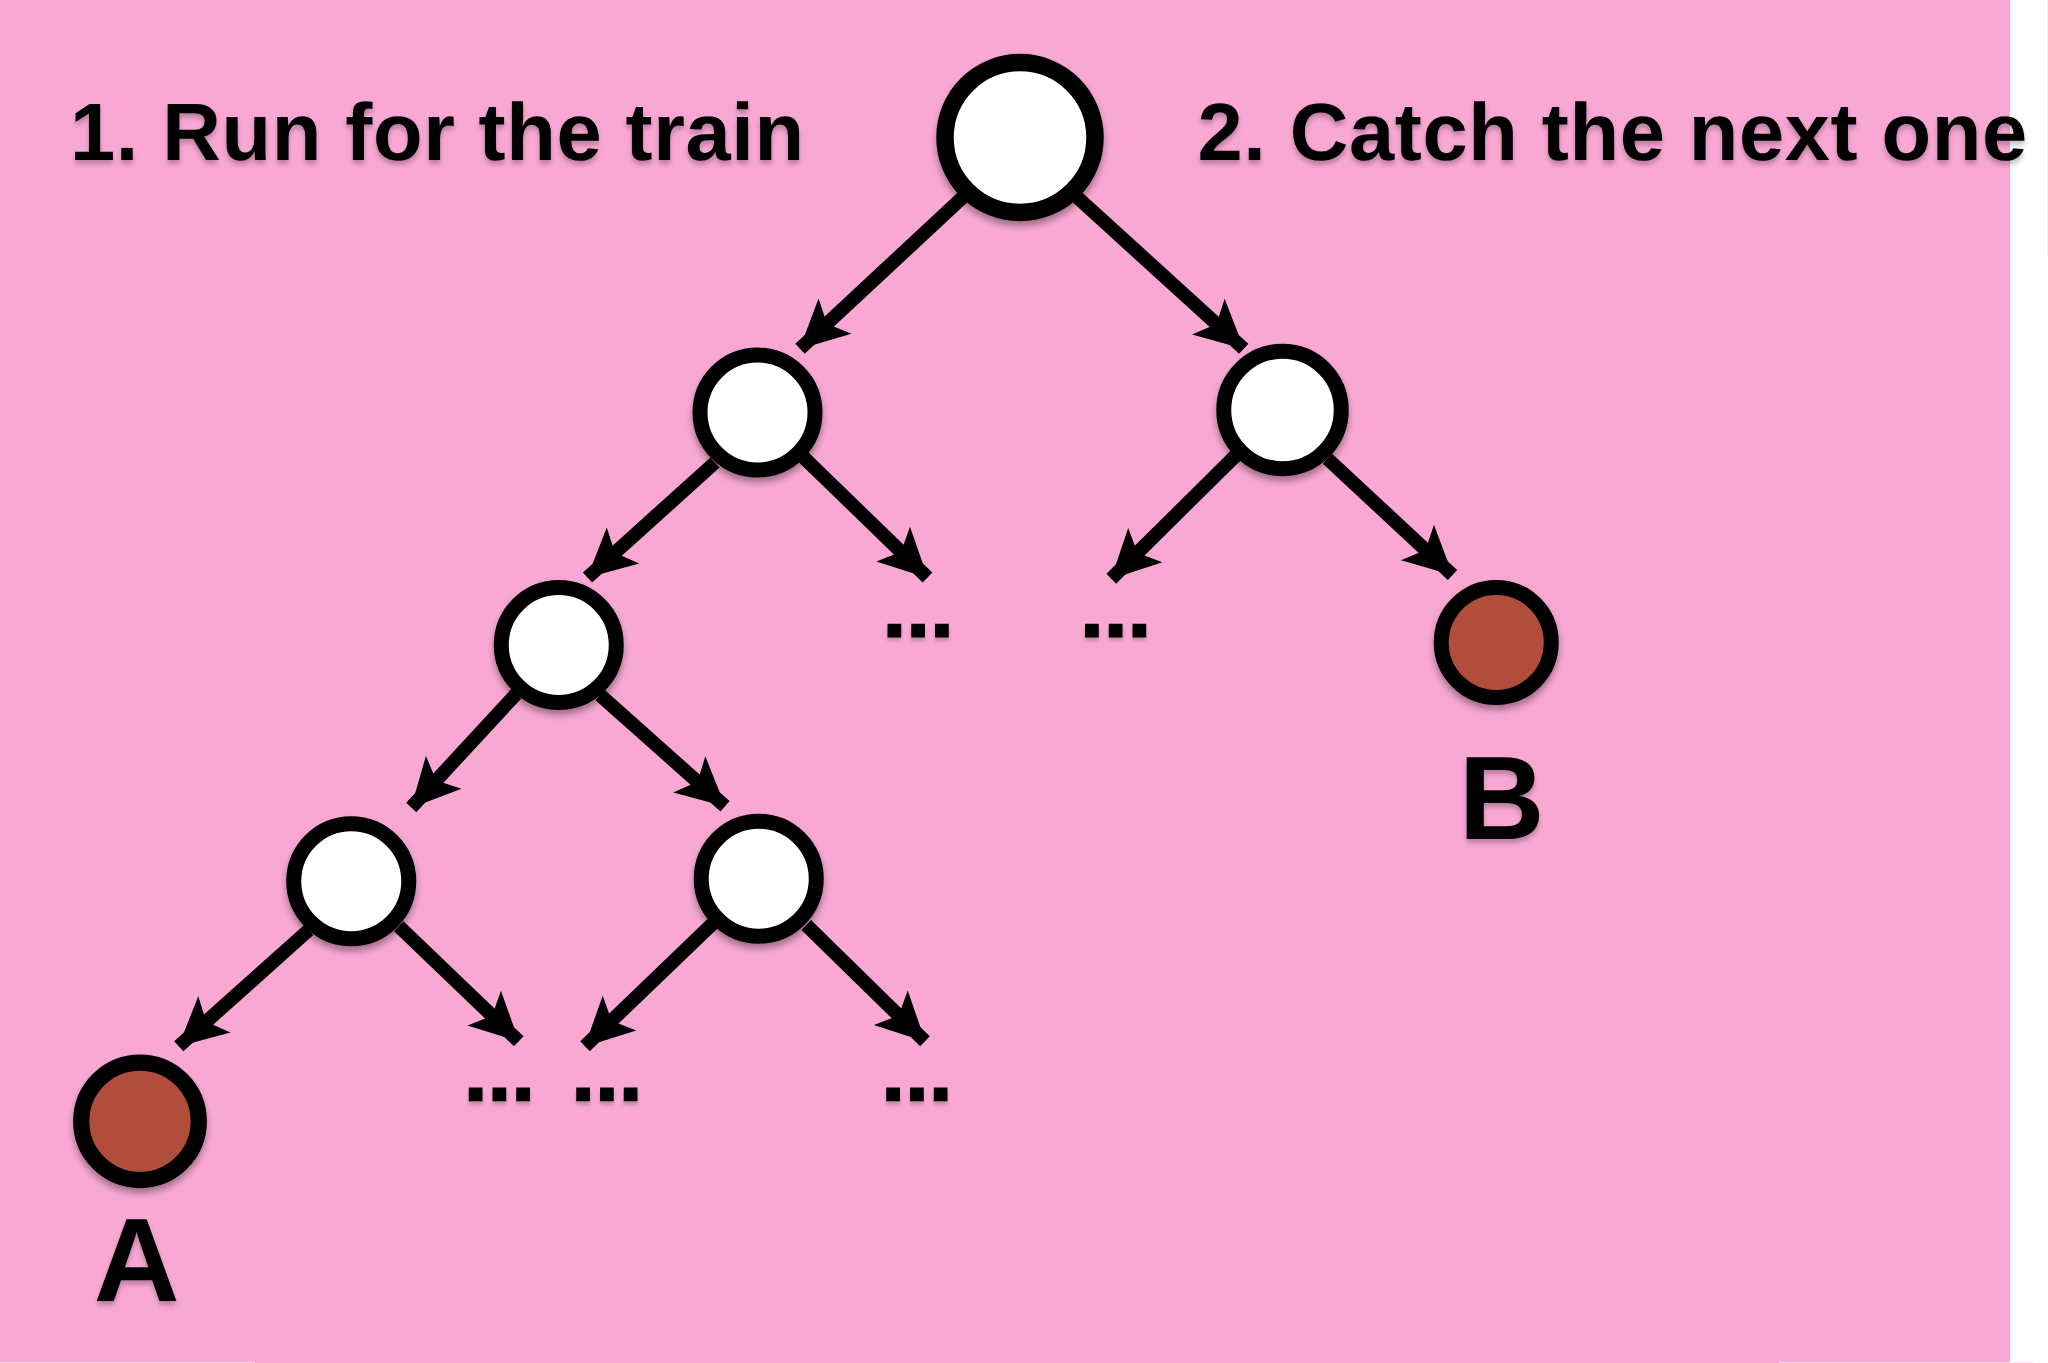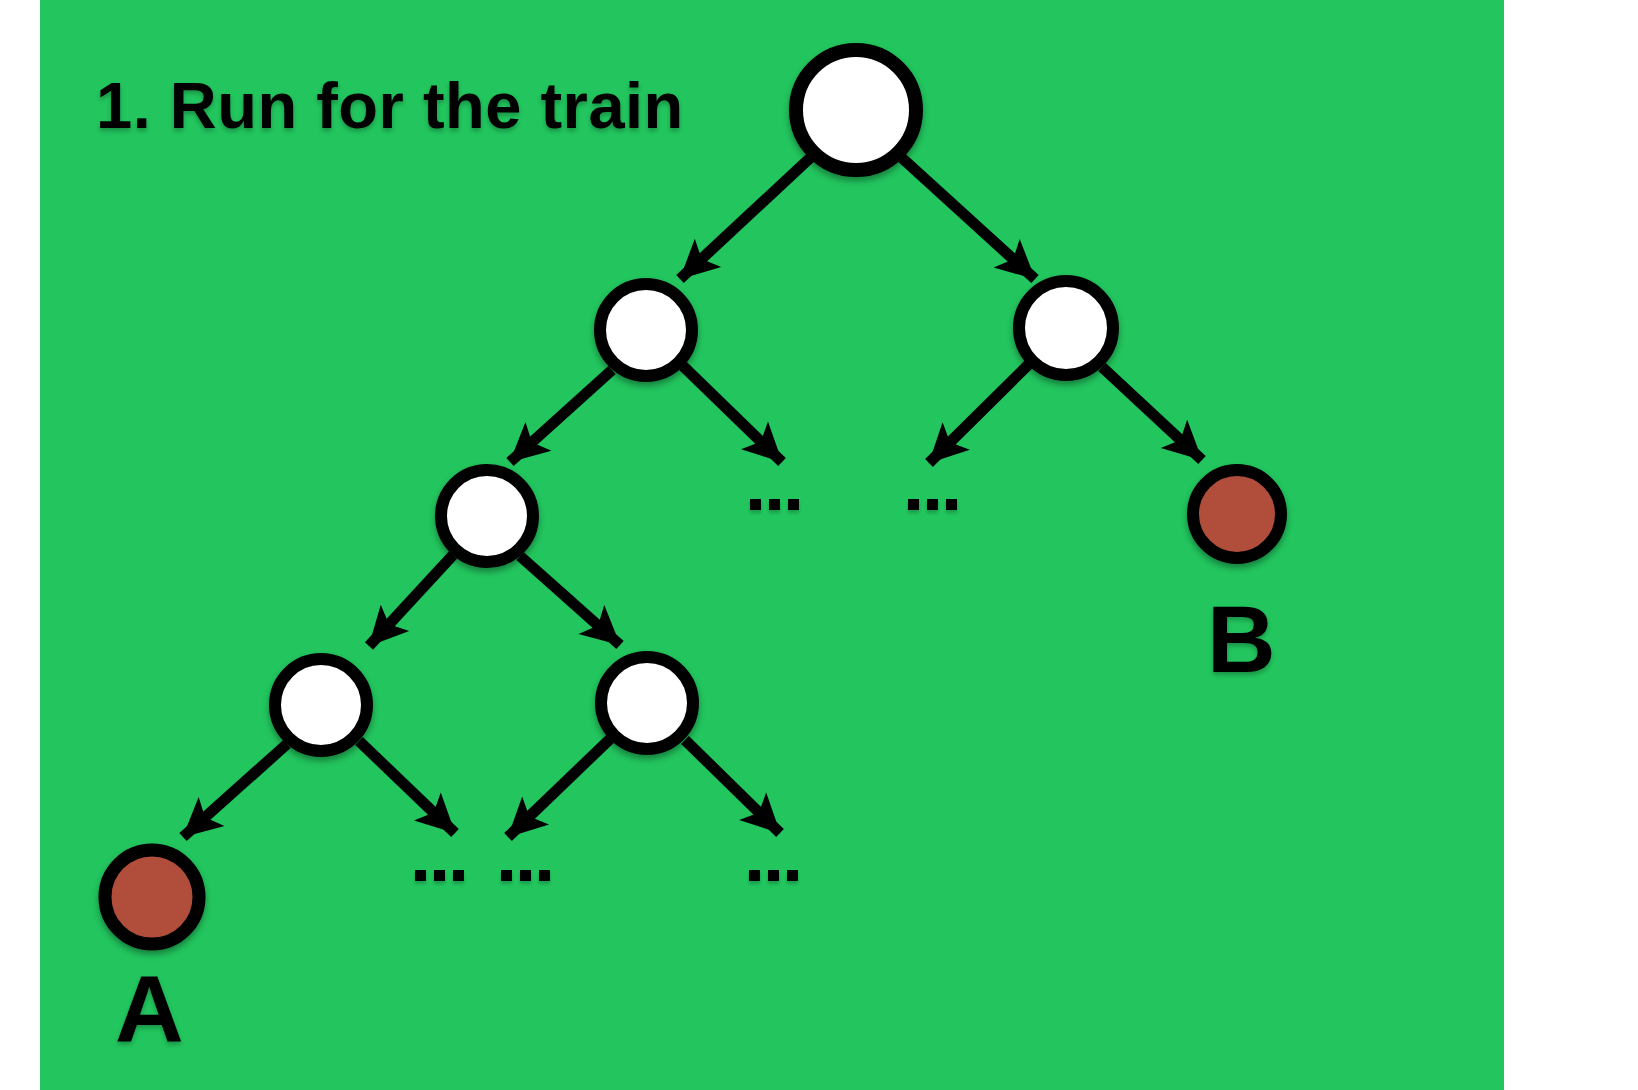--- a/index.html
+++ b/index.html
@@ -4,23 +4,22 @@
 <style>
   html, body {
     margin: 0; padding: 0;
     background: #ffffff;
     width: 1638px; height: 1090px;
     overflow: hidden;
     font-family: "Liberation Sans", sans-serif;
   }
   .stage {
     position: relative;
-    width: 1464px; height: 1090px;
-    background: #22c55e;
-    margin-left: 40px;
+    width: 1608px; height: 1090px;
+    background: #f9a8d4;
   }
   .stage svg {
     position: absolute; left: 0; top: 0;
     width: 1638px; height: 1090px;
     display: block;
   }
   .caption {
     position: absolute;
     font-weight: bold;
     font-size: 65px;
@@ -91,20 +90,21 @@
         <circle cx="447" cy="516" r="46" stroke="#000000" stroke-width="12" fill="#ffffff"></circle>
         <circle cx="281" cy="705" r="46" stroke="#000000" stroke-width="12" fill="#ffffff"></circle>
         <circle cx="607" cy="703" r="46" stroke="#000000" stroke-width="12" fill="#ffffff"></circle>
         <circle cx="112" cy="897" r="47" stroke="#000000" stroke-width="13" fill="#b14e3b"></circle>
         <circle cx="1197" cy="514" r="44" stroke="#000000" stroke-width="12" fill="#b14e3b"></circle>
       </g>
   </svg>
 
   <div class="caption left">1. Run for the train</div>
 
+  <div class="caption right">2. Catch the next one</div>
 
   <div class="node-label a">A</div>
 
   <div class="node-label b">B</div>
 
 <div class="ellipsis" aria-label="..." style="left: 710px; top: 499px;">
       <i></i>
       <i></i>
       <i></i>
     </div>

